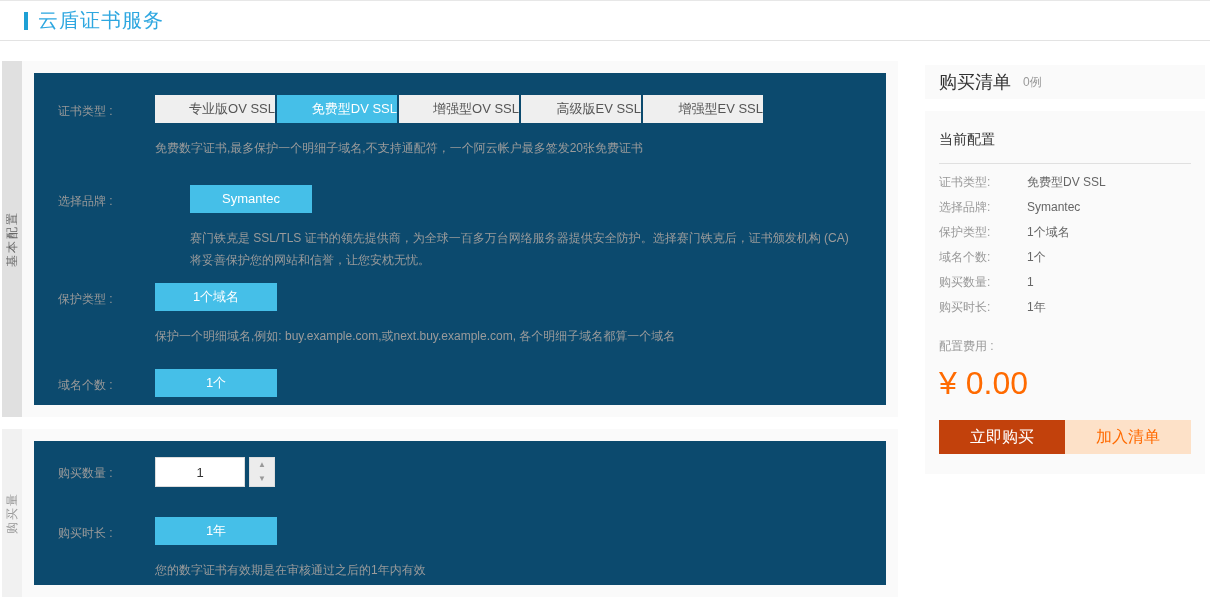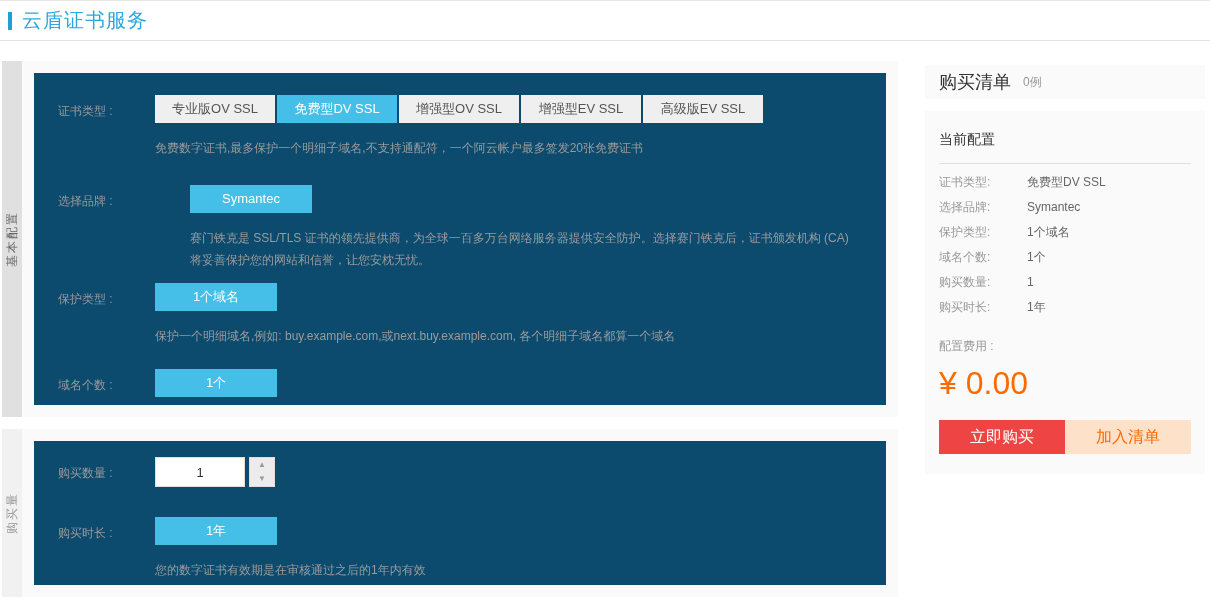--- a/index.html
+++ b/index.html
@@ -1,21 +1,21 @@
 <!DOCTYPE html>
 <html><head>
 <meta charset="utf-8">
 <style>
   * { margin:0; padding:0; box-sizing:border-box; }
   html,body { width:1210px; height:602px; overflow:hidden; background:#fff;
     font-family:"Liberation Sans","DejaVu Sans",sans-serif; }
   body { border-top:1px solid #e7e7e7; }
 
   
-  .page-header { display:flex; align-items:center; height:40px; padding-left:8px;
+  .page-header { display:flex; align-items:center; height:40px; padding-left:24px;
     border-bottom:1px solid #e3e3e3; }
   .title-bar { width:4px; height:18px; background:#1ea0d5; margin-right:10px; }
   .page-title { font-size:20px; color:#2ea7e0; letter-spacing:1px; }
 
   
   .main { display:flex; margin:20px 2px 0 2px; align-items:flex-start; }
   .left-col { width:896px; }
   .right-col { width:280px; margin-left:27px; margin-top:4px; }
 
   
@@ -31,21 +31,21 @@
   .block-buy .side-strip span { color:#999; }
   .block-content { flex:1; padding:12px; }
   .white-box { background:#0c4a6e; height:100%; padding:22px 24px; }
   .block-buy .white-box { padding:16px 24px; }
 
   .form-row { display:flex; }
   .row-label { width:97px; flex:none; color:#999; font-size:12px; padding-top:8px; }
   .field { flex:1; }
 
   .tabs { display:flex; }
-  .tab { width:120px; height:28px; line-height:28px; text-align:center; margin-right:2px;
+  .tab { width:120px; height:28px; line-height:28px; text-align:right; margin-right:2px;
     background:#efefef; color:#555; font-size:13px; cursor:pointer; }
   .tab.selected { background:#45bfe8; color:#fff; }
 
   .opt-btn { display:inline-block; width:122px; height:28px; line-height:28px;
     text-align:center; background:#45bfe8; color:#fff; font-size:13px; cursor:pointer; }
 
   .desc { margin-top:14px; font-size:12px; color:#9b9b9b; line-height:22px; max-width:765px; }
 
   .mt-brand { margin-top:26px;gap:35px; }
   .mt-protect { margin-top:12px; }
@@ -71,21 +71,21 @@
   .summary-title { font-size:14px; color:#333; padding:6px 0 14px 0;
     border-bottom:1px solid #e0e0e0; }
   .sum-row { margin-top:12px; font-size:12px; line-height:13px; }
   .sum-label { display:inline-block; width:88px; color:#999; }
   .sum-value { color:#666; }
   .fee-label { margin-top:24px; font-size:12px; color:#999; }
   .price { margin-top:10px; font-size:32px; color:#ff6a00; }
   .btn-row { display:flex; margin-top:18px; }
   .btn { flex:1; height:34px; line-height:34px; text-align:center; font-size:16px;
     cursor:pointer; }
-  .btn-buy { background:#ef4444; color:#fff; }
+  .btn-buy { background:#c2410c; color:#fff; }
   .btn-add { background:#fde1c8; color:#ff6a00; }
 </style>
 </head>
 <body>
 
 <div class="page-header">
   <div class="title-bar"></div>
   <div class="page-title">云盾证书服务</div>
 </div>
 
@@ -99,22 +99,22 @@
       <div class="block-content">
         <div class="white-box">
 
           <div class="form-row">
             <div class="row-label">证书类型 :</div>
             <div class="field">
               <div class="tabs">
                 <div class="tab">专业版OV SSL</div>
                 <div class="tab selected">免费型DV SSL</div>
                 <div class="tab">增强型OV SSL</div>
+                <div class="tab">高级版EV SSL</div>
                 <div class="tab">增强型EV SSL</div>
-                <div class="tab">高级版EV SSL</div>
               </div>
               <div class="desc">免费数字证书,最多保护一个明细子域名,不支持通配符，一个阿云帐户最多签发20张免费证书</div>
             </div>
           </div>
 
           <div class="form-row mt-brand">
             <div class="row-label">选择品牌 :</div>
             <div class="field">
               <div class="opt-btn">Symantec</div>
               <div class="desc">赛门铁克是 SSL/TLS 证书的领先提供商，为全球一百多万台网络服务器提供安全防护。选择赛门铁克后，证书颁发机构 (CA) 将妥善保护您的网站和信誉，让您安枕无忧。</div>

